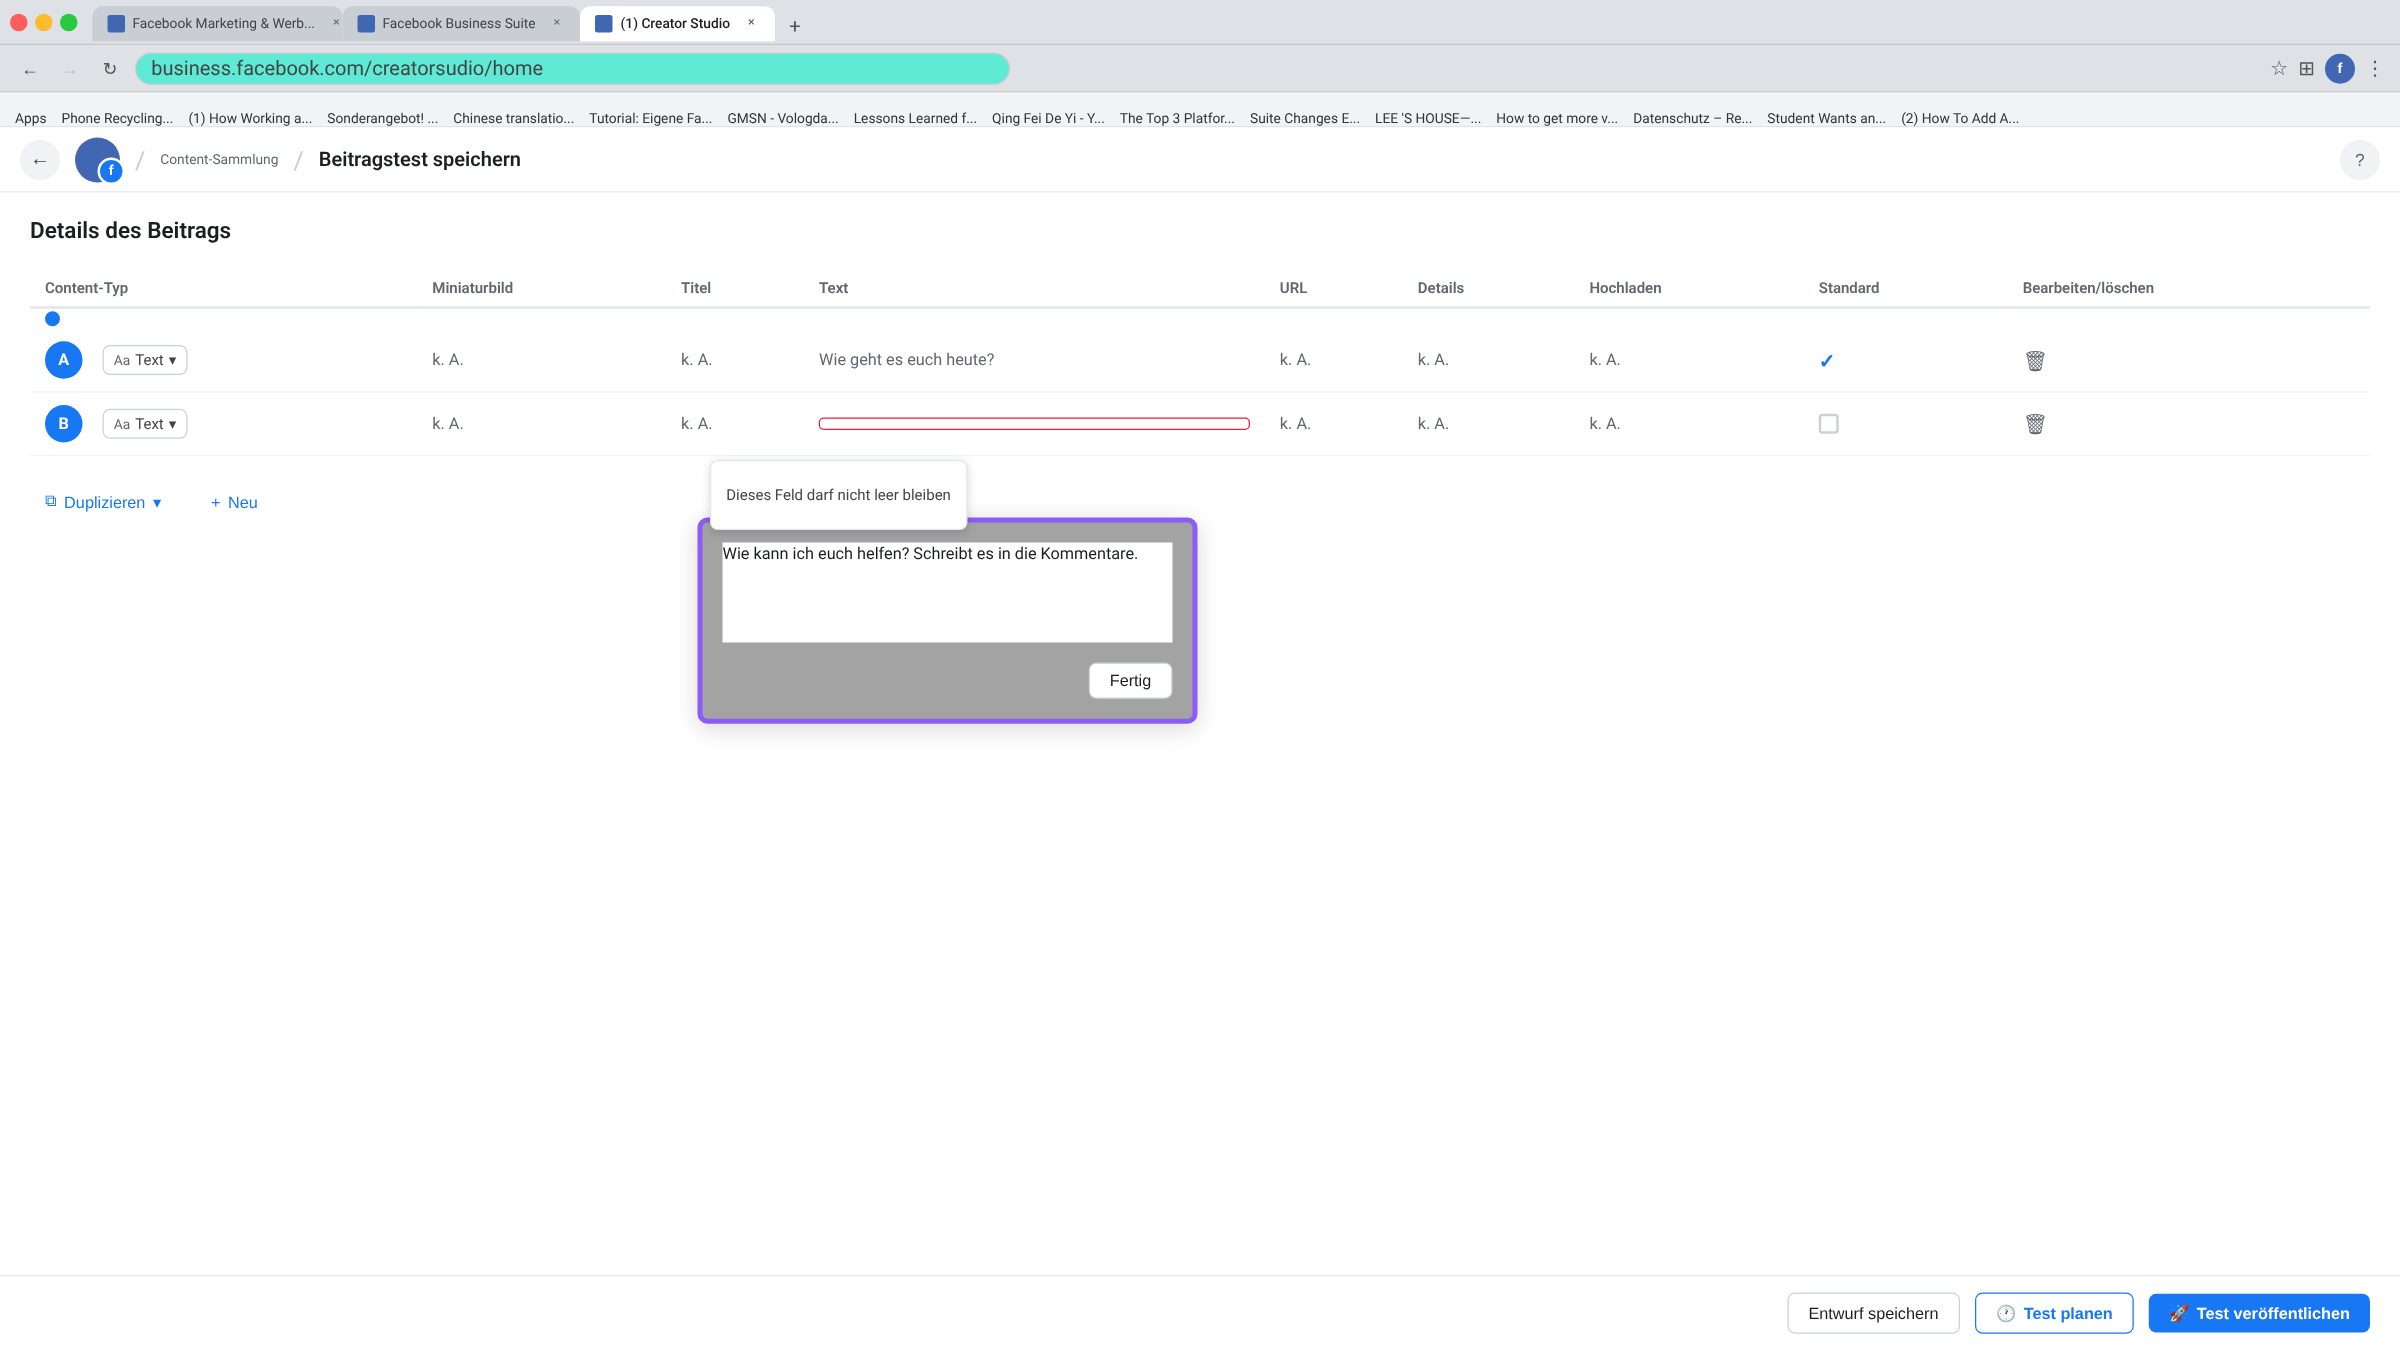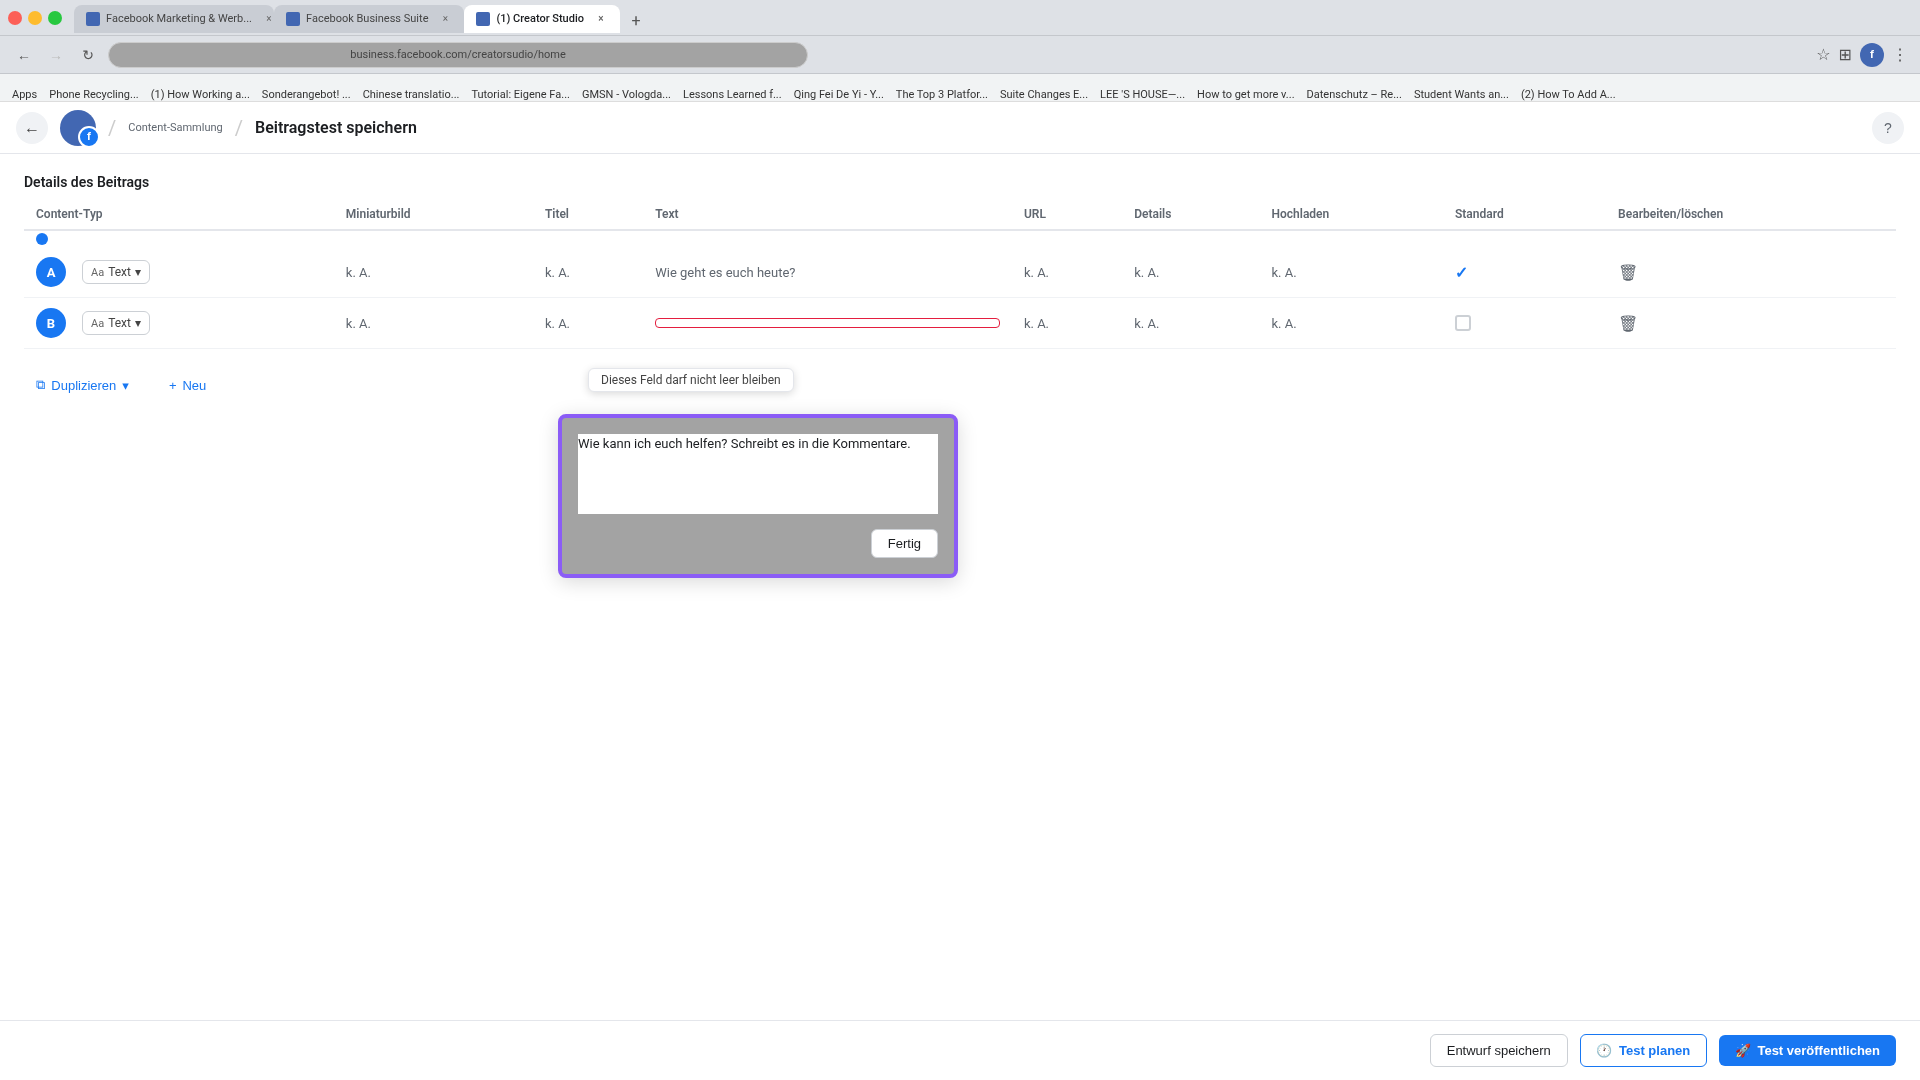--- a/index.html
+++ b/index.html
@@ -94,30 +94,29 @@
       background: none;
       border: none;
       display: flex; align-items: center; justify-content: center;
       cursor: pointer;
       color: #555;
       font-size: 14px;
     }
     .address-bar {
       flex: 1;
       height: 26px;
-      background: #a3a3a3;
+      background: #5eead4;
       border-radius: 13px;
       display: flex;
       align-items: center;
       padding: 0 12px;
-      font-size: 11px;
+      font-size: 16px;
       color: #444;
       border: 1px solid #ccc;
       max-width: 700px;
-      justify-content: center;
     }
 
     
     .bookmarks-bar {
       background: #f1f3f4;
       height: 28px;
       display: flex;
       align-items: flex-end;
       padding: 0 12px;
       gap: 12px;
@@ -210,24 +209,24 @@
     
     .main-content {
       flex: 1;
       padding: 20px 24px;
       background: #fff;
       overflow: auto;
       position: relative;
     }
 
     .section-title {
-      font-size: 14px;
+      font-size: 18px;
       font-weight: 600;
       color: #1c1e21;
-      margin-bottom: 9px;
+      margin-bottom: 20px;
     }
 
     
     .content-table {
       width: 100%;
       border-collapse: collapse;
     }
     .content-table th {
       font-size: 12px;
       font-weight: 600;
@@ -321,25 +320,25 @@
       font-size: 13px;
       color: #1877F2;
       font-weight: 500;
       border-radius: 6px;
     }
 
     
     .error-tooltip {
       position: absolute;
       top: 214px;
-      left: 588px;
+      left: 568px;
       background: #fff;
       border: 1px solid #e4e6eb;
       border-radius: 6px;
-      padding: 4px 12px;
+      padding: 20px 12px;
       font-size: 12px;
       color: #444;
       box-shadow: 0 2px 8px rgba(0,0,0,0.15);
       white-space: nowrap;
       z-index: 100;
     }
 
     
     .text-editor-popup {
       position: absolute;

